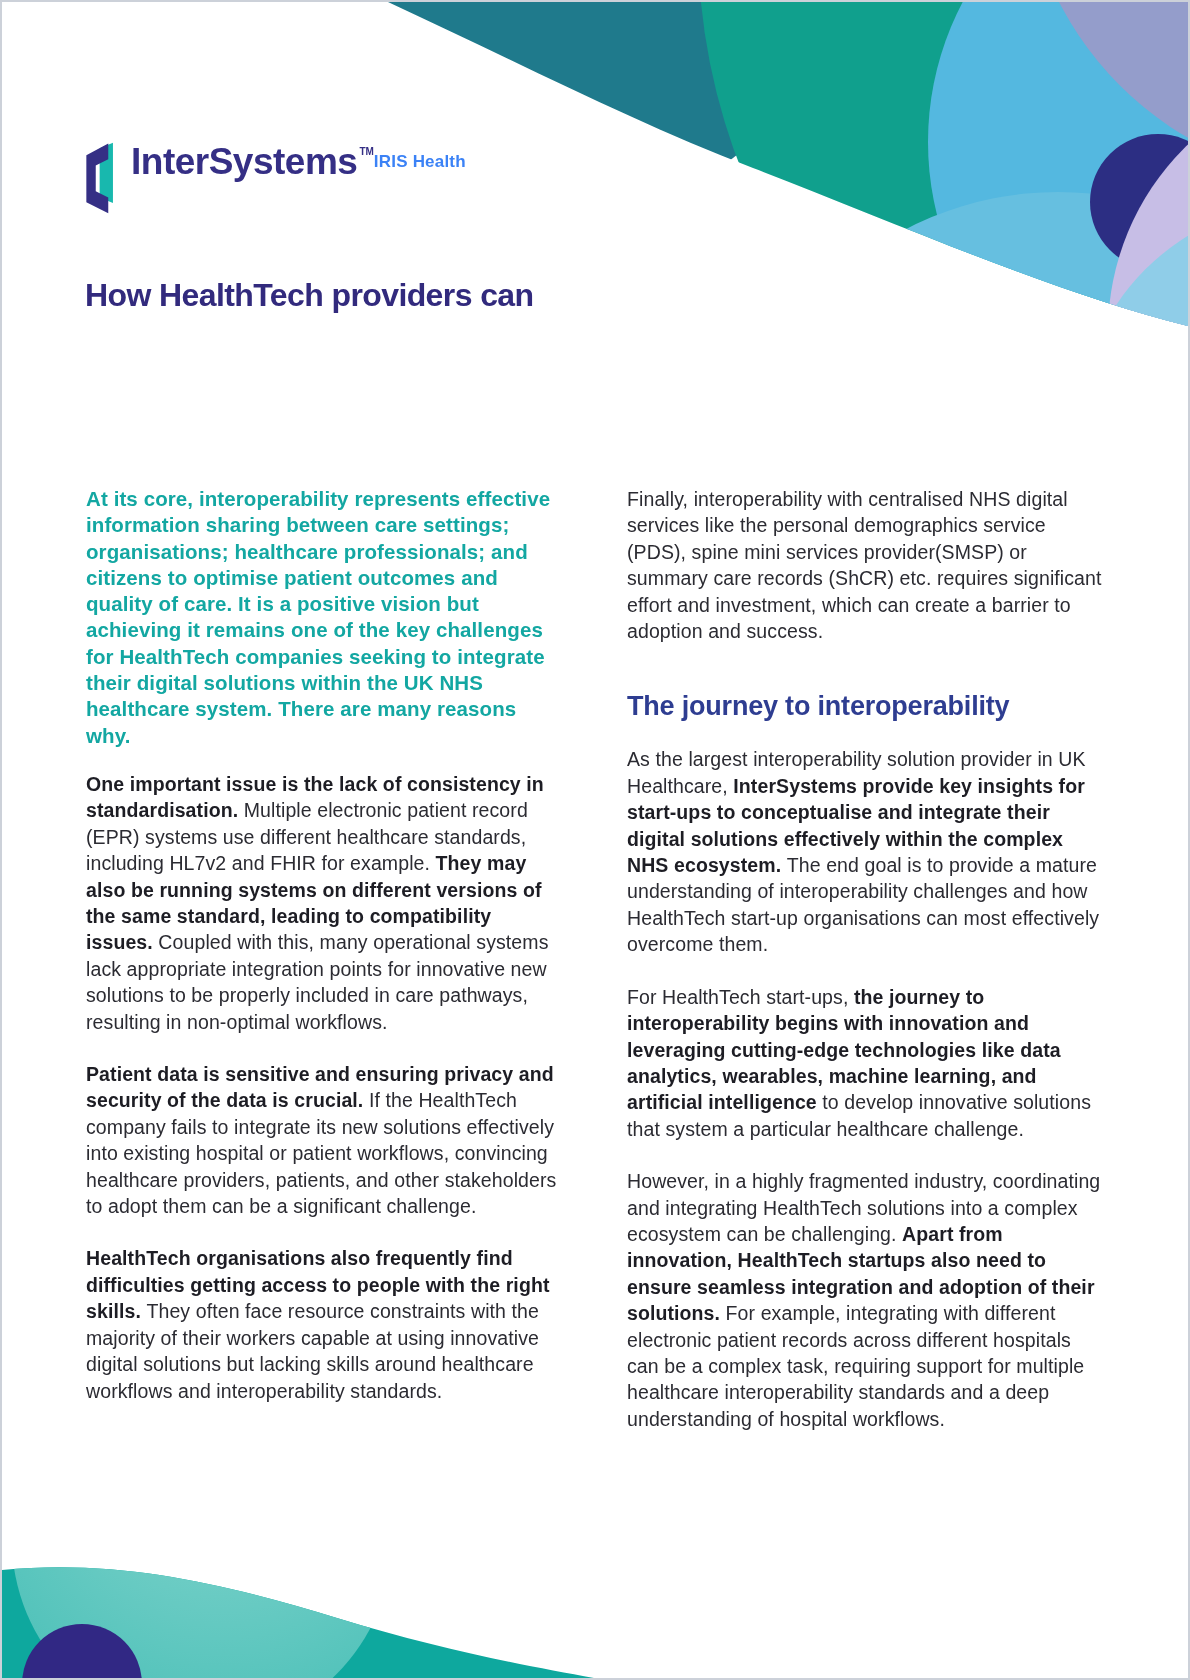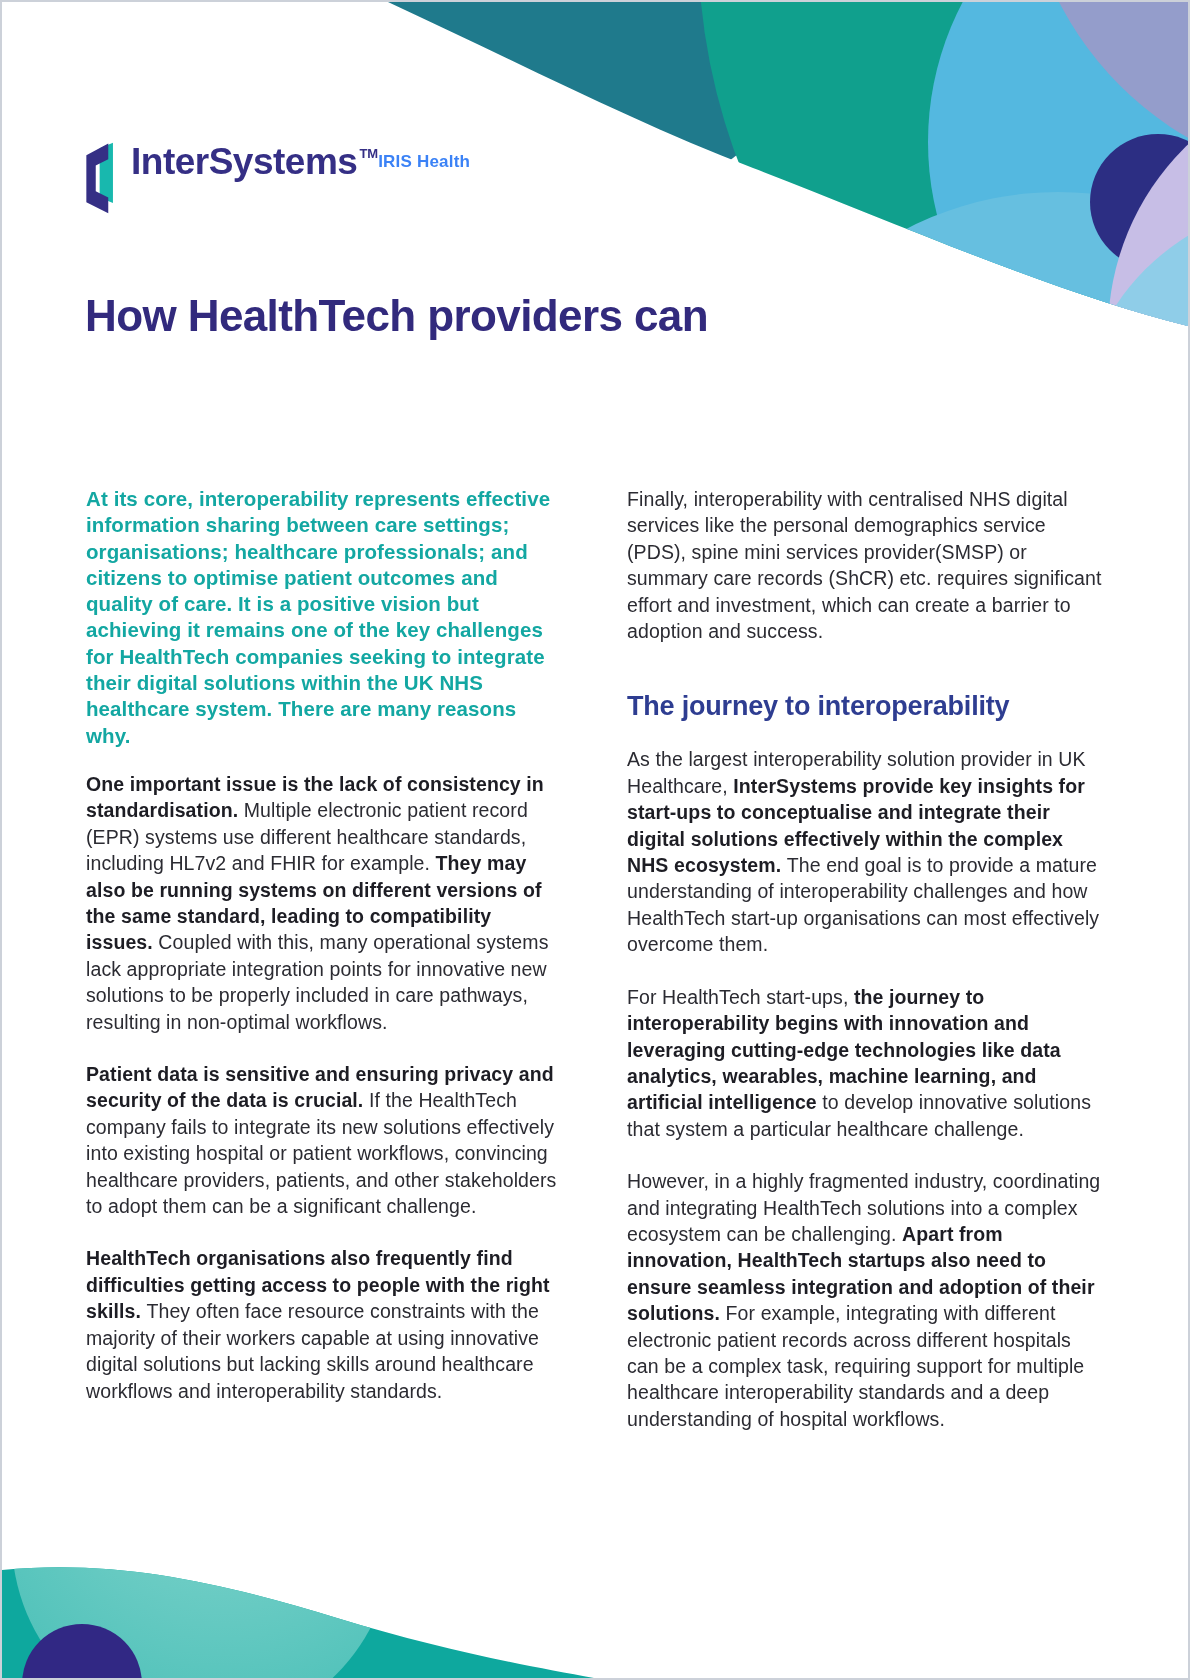--- a/index.html
+++ b/index.html
@@ -13,26 +13,26 @@
     font-family:"Liberation Sans","DejaVu Sans",sans-serif;
   }
   .deco-top { position:absolute; top:0; right:0; width:820px; height:336px; }
   .deco-bottom { position:absolute; bottom:0; left:0; width:592px; height:118px; }
 
   .logo { position:absolute; top:140px; left:83px; display:flex; align-items:flex-start; }
   .logo-mark { width:34px; height:72px; margin-right:12px; }
   .logo-text { display:flex; flex-direction:row; }
   .brand-row { display:flex; align-items:flex-start; }
   .brand-name { font-size:37px; font-weight:700; color:#352F85; letter-spacing:-0.5px; line-height:40px; }
-  .brand-tm { font-size:13px; font-weight:700; color:#352F85; margin-top:4px; margin-left:2px; }
+  .brand-tm { font-size:10px; font-weight:700; color:#352F85; margin-top:4px; margin-left:2px; }
   .product-name { font-size:17px; font-weight:700; color:#3b82f6; letter-spacing:0.2px; margin-top:10px; }
 
   .page-title {
-    position:absolute; top:288px; left:83px; width:860px;
-    font-size:44px; line-height:51px; font-weight:700;
+    position:absolute; top:268px; left:83px; width:860px;
+    font-size:32px; line-height:51px; font-weight:700;
     color:#322A7D; letter-spacing:-0.6px;
   }
   .page-title div { display:block; }
 
   .columns {
     position:absolute; top:484px; left:84px; right:84px;
     display:grid; grid-template-columns:1fr 1fr; column-gap:64px;
   }
   .col p {
     font-size:19.5px; line-height:26.4px; color:#2b2b32;

